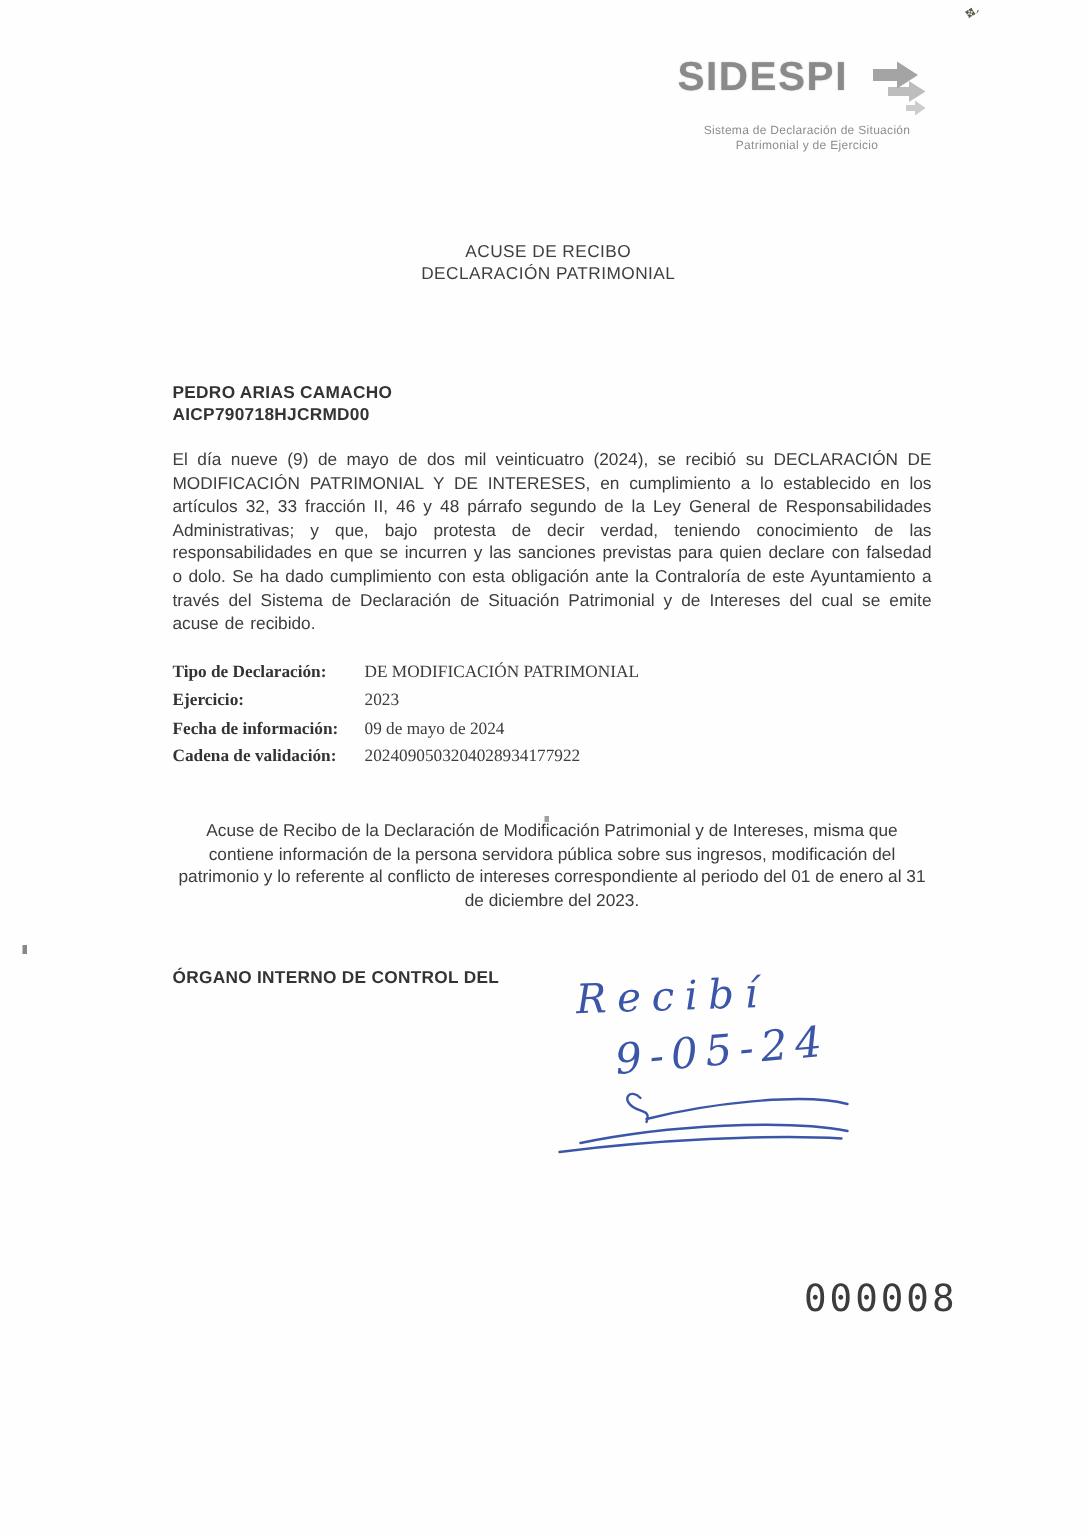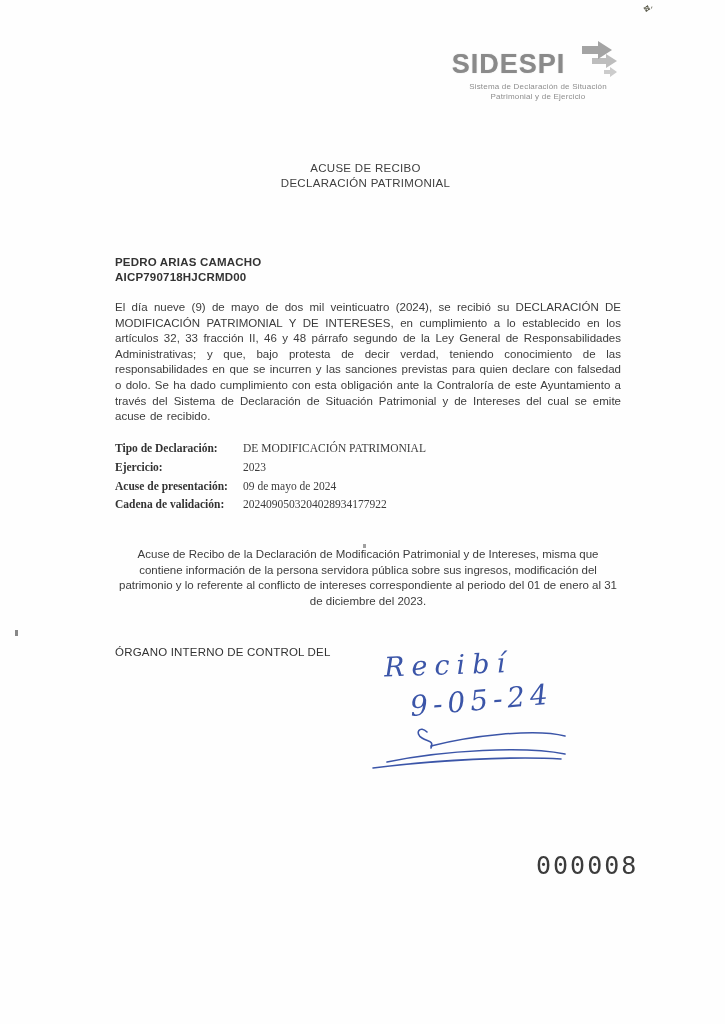--- a/index.html
+++ b/index.html
@@ -17,21 +17,21 @@
   }
 
   
   .logo-block {
     position: absolute; top: 36px; left: 448px; width: 180px;
     text-align: center;
     color: #8f8f8f;
     user-select: none;
   }
   .logo-row {
-    display: flex; align-items: flex-end; justify-content: center; gap: 10px;
+    display: flex; align-items: flex-start; justify-content: center; gap: 10px;
   }
   .logo-word {
     font-size: 27px; font-weight: bold; letter-spacing: 1px;
     color: #8a8a8a;
     text-shadow: 0 0 1px rgba(138,138,138,.6);
   }
   .logo-arrows { width: 48px; height: 44px; margin-left: 1px; }
   .logo-tagline {
     margin-top: 2px;
     font-size: 8px; line-height: 10px; color: #8d8d8d;
@@ -72,21 +72,21 @@
     position: absolute; top: 439px; left: 115px; width: 480px;
     font-size: 11.5px; color: #333; font-family: Liberation Serif, serif;
   }
   .detail-row { display: flex; line-height: 18.8px; }
   .detail-label { font-weight: bold; width: 128px; flex: 0 0 128px; }
   .detail-value { color: #3c3c3c; }
 
   
   .organo {
     position: absolute; top: 646px; left: 115px;
-    font-size: 11.5px; font-weight: normal; color: #333;
+    font-size: 11.5px; font-weight: bold; color: #333;
     letter-spacing: .2px;
   }
 
   
   .handwriting {
     position: absolute; top: 648px; left: 385px; width: 200px;
     color: #3b55a8;
     transform: rotate(-3deg);
     font-family: "DejaVu Serif", serif;
     font-style: italic;
@@ -163,21 +163,21 @@
   <div class="details">
     <div class="detail-row">
       <span class="detail-label">Tipo de Declaración:</span>
       <span class="detail-value">DE MODIFICACIÓN PATRIMONIAL</span>
     </div>
     <div class="detail-row">
       <span class="detail-label">Ejercicio:</span>
       <span class="detail-value">2023</span>
     </div>
     <div class="detail-row">
-      <span class="detail-label">Acuse de presentación:</span>
+      <span class="detail-label">Fecha de información:</span>
       <span class="detail-value">09 de mayo de 2024</span>
     </div>
     <div class="detail-row">
       <span class="detail-label">Cadena de validación:</span>
       <span class="detail-value">2024090503204028934177922</span>
     </div>
   </div>
 
   <p class="para2">Acuse de Recibo de la Declaración de Modificación Patrimonial y de Intereses, misma que contiene información de la persona servidora pública sobre sus ingresos, modificación del patrimonio y lo referente al conflicto de intereses correspondiente al periodo del 01 de enero al 31 de diciembre del 2023.</p>
 

